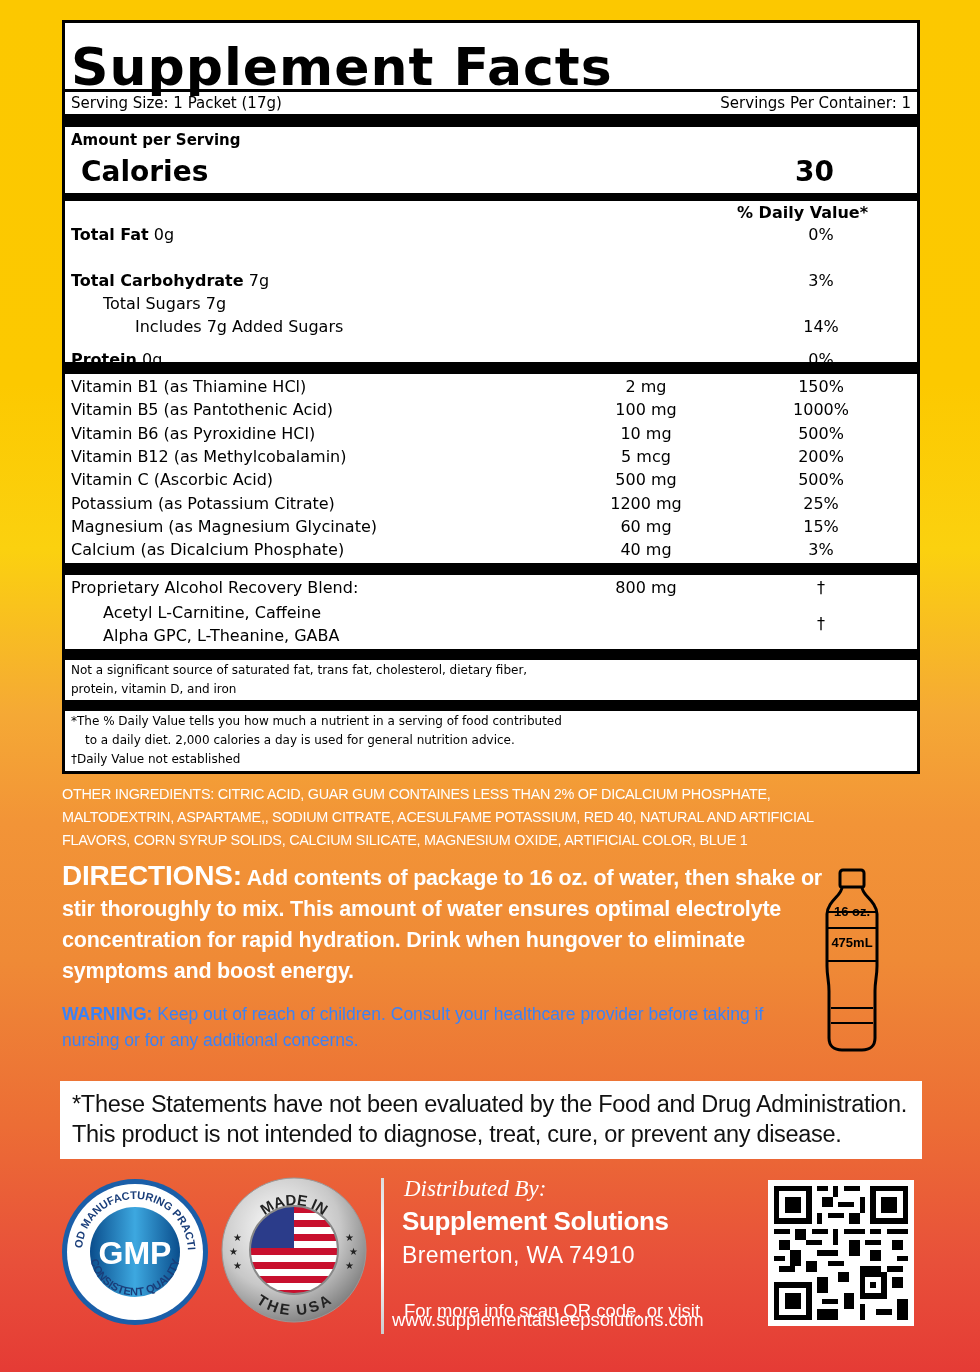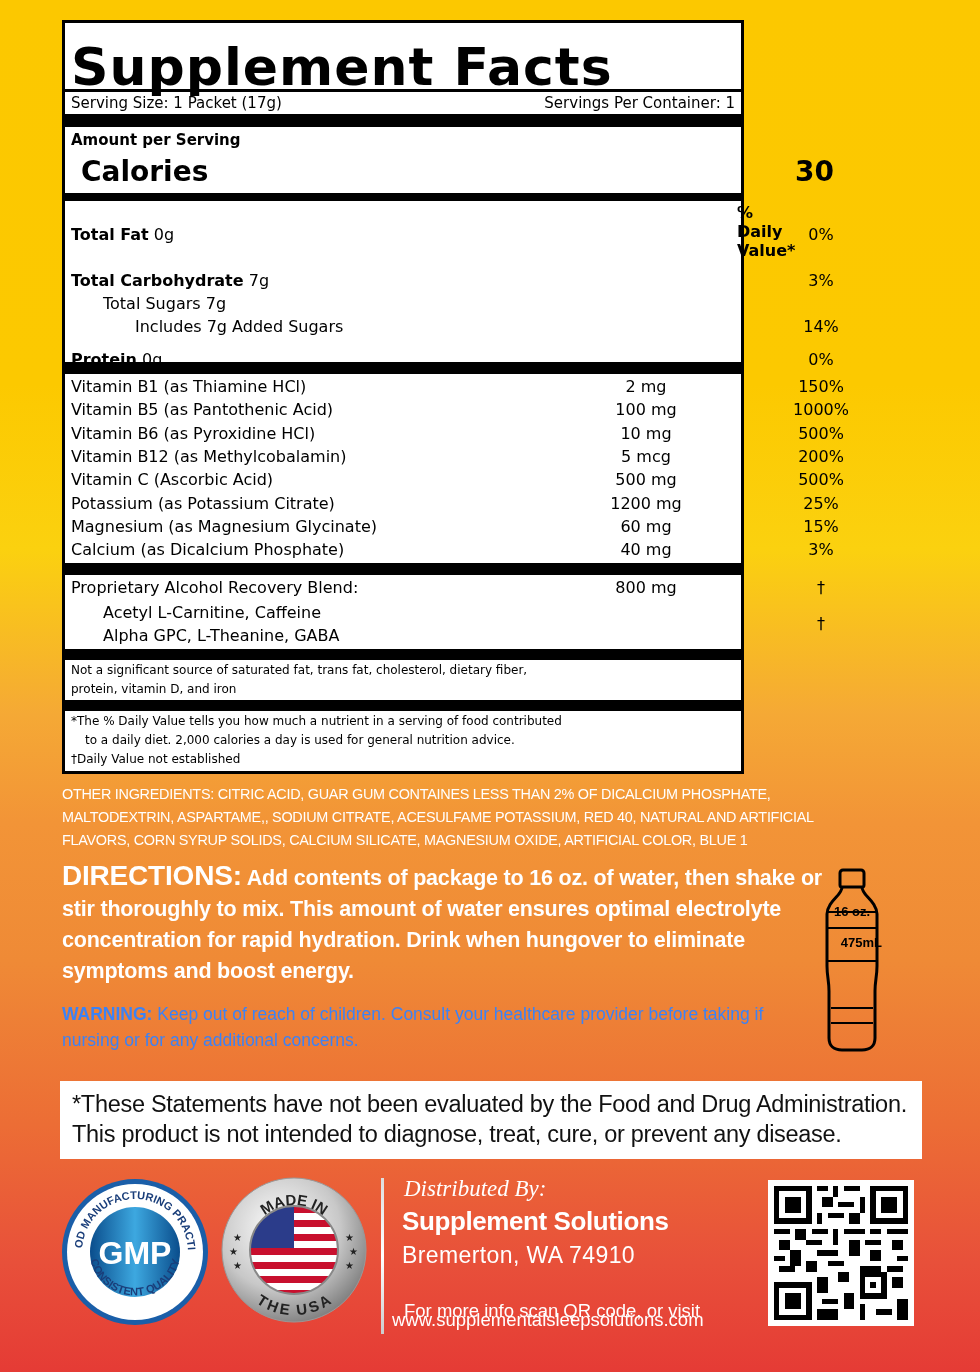--- a/index.html
+++ b/index.html
@@ -3,21 +3,21 @@
 <meta charset="utf-8">
 <style>
   * { box-sizing: border-box; margin: 0; padding: 0; }
   html, body { width: 980px; height: 1372px; overflow: hidden; }
   body {
     background: linear-gradient(180deg, #fcc800 0%, #fcc900 28%, #fbd10f 40%, #f5a935 52%, #f29437 60%, #ef8a36 70%, #ec6d35 82%, #e8503a 92%, #e53b35 100%);
     font-family: "DejaVu Sans", sans-serif;
     position: relative;
   }
   .facts {
-    position: absolute; left: 62px; top: 20px; width: 682px; height: 754px;
+    position: absolute; left: 62px; top: 20px; width: 858px; height: 754px;
     background: #fff; border: 3px solid #000;
   }
   .facts .title {
     position: absolute; left: 6px; top: 16px; font-size: 52px; font-weight: bold;
     letter-spacing: 1px; line-height: 56px; color: #000;
   }
   .hline { position: absolute; left: 0; right: 0; background: #000; }
   .serving { position: absolute; left: 6px; right: 6px; top: 70px; font-size: 15px; display: flex; justify-content: space-between; line-height: 20px; }
   .aps { position: absolute; left: 6px; top: 108px; font-size: 15px; font-weight: bold; }
   .cal-label { position: absolute; left: 16px; top: 132px; font-size: 28px; font-weight: bold; }
@@ -141,21 +141,21 @@
   <svg width="60" height="190" viewBox="0 0 60 190">
     <path d="M21 4 h18 a3 3 0 0 1 3 3 v12 a2 2 0 0 1 -2 2 h-20 a2 2 0 0 1 -2 -2 v-12 a3 3 0 0 1 3 -3z" fill="none" stroke="#000" stroke-width="3"></path>
     <path d="M20 21 C20 30 6 34 5 48 L5 100 C5 110 7 115 7 125 L7 172 C7 180 12 184 20 184 L40 184 C48 184 53 180 53 172 L53 125 C53 115 55 110 55 100 L55 48 C54 34 40 30 40 21" fill="none" stroke="#000" stroke-width="3"></path>
     <line x1="6" y1="46" x2="54" y2="46" stroke="#000" stroke-width="2"></line>
     <line x1="6" y1="62" x2="54" y2="62" stroke="#000" stroke-width="2"></line>
     <line x1="6" y1="95" x2="54" y2="95" stroke="#000" stroke-width="2"></line>
     <line x1="9" y1="142" x2="51" y2="142" stroke="#000" stroke-width="2"></line>
     <line x1="9" y1="157" x2="51" y2="157" stroke="#000" stroke-width="2"></line>
   </svg>
   <div style="position:absolute;left:0;top:38px;width:60px;text-align:center;font-family:'Liberation Sans',sans-serif;font-weight:bold;font-size:13px;">16 oz.</div>
-  <div style="position:absolute;left:0;top:69px;width:60px;text-align:right;font-family:'Liberation Sans',sans-serif;font-weight:bold;font-size:13px;">475mL</div>
+  <div style="position:absolute;left:0;top:69px;width:60px;text-align:center;font-family:'Liberation Sans',sans-serif;font-weight:bold;font-size:13px;">475mL</div>
 </div>
 
 <div class="fda">
   <div>*These Statements have not been evaluated by the Food and Drug Administration.</div>
   <div>This product is not intended to diagnose, treat, cure, or prevent any disease.</div>
 </div>
 
 <div class="badge" style="left:60px;top:1177px;width:150px;height:150px">
   <svg width="150" height="150" viewBox="0 0 150 150">
     <defs>

